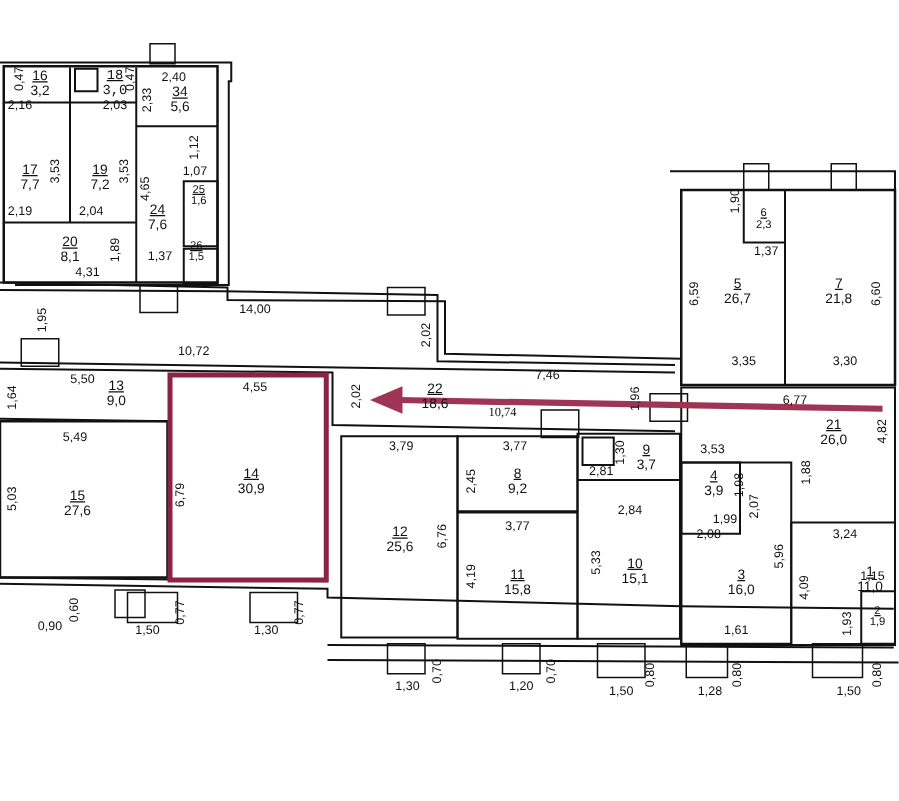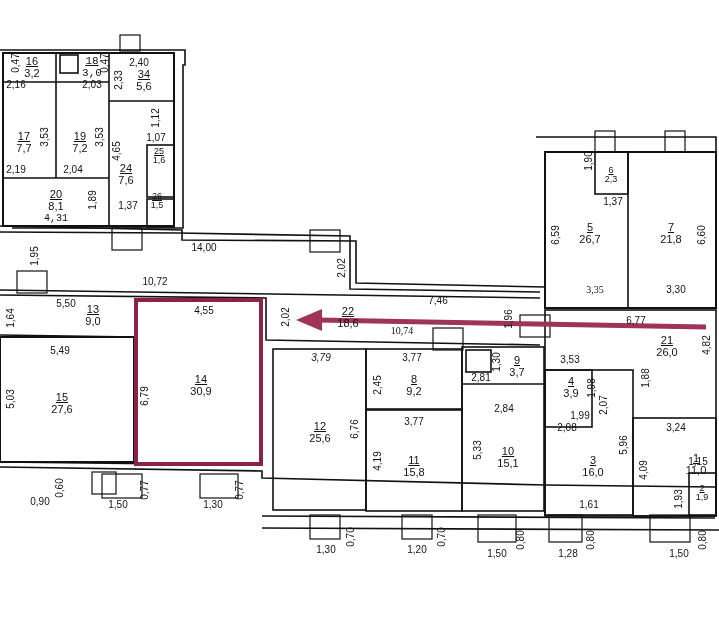--- a/index.html
+++ b/index.html
@@ -199,50 +199,50 @@
       <div class="lbl v" style="left: 119px; top: 80px;">2,33</div>
       <div class="lbl v" style="left: 45px; top: 137px;">3,53</div>
       <div class="lbl v" style="left: 100px; top: 137px;">3,53</div>
       <div class="lbl v" style="left: 156px; top: 118px;">1,12</div>
       <div class="lbl" style="left: 156px; top: 138px;">1,07</div>
       <div class="lbl v" style="left: 117px; top: 151px;">4,65</div>
       <div class="lbl" style="left: 16px; top: 170px;">2,19</div>
       <div class="lbl" style="left: 73px; top: 170px;">2,04</div>
       <div class="lbl v" style="left: 93px; top: 200px;">1,89</div>
       <div class="lbl" style="left: 128px; top: 206px;">1,37</div>
-      <div class="lbl" style="left: 56px; top: 219px; font-family: Liberation Mono, monospace;">4,31</div>
+      <div class="lbl" style="left: 70px; top: 219px;">4,31</div>
       <div class="lbl" style="left: 204px; top: 248px;">14,00</div>
       <div class="lbl v" style="left: 35px; top: 256px;">1,95</div>
       <div class="lbl v" style="left: 342px; top: 268px;">2,02</div>
       <div class="lbl" style="left: 155px; top: 282px;">10,72</div>
       <div class="lbl v" style="left: 11px; top: 318px;">1,64</div>
       <div class="lbl" style="left: 66px; top: 304px;">5,50</div>
       <div class="lbl" style="left: 204px; top: 311px;">4,55</div>
       <div class="lbl v" style="left: 286px; top: 317px;">2,02</div>
       <div class="lbl" style="left: 438px; top: 301px;">7,46</div>
       <div class="lbl" style="left: 402px; top: 331px; font-family: Liberation Serif, serif;">10,74</div>
       <div class="lbl v" style="left: 509px; top: 319px;">1,96</div>
       <div class="lbl" style="left: 60px; top: 351px;">5,49</div>
       <div class="lbl v" style="left: 11px; top: 399px;">5,03</div>
       <div class="lbl v" style="left: 145px; top: 396px;">6,79</div>
-      <div class="lbl" style="left: 321px; top: 358px; font-style: italic;">3,79</div>
+      <div class="lbl" style="left: 321px; top: 358px;">3,79</div>
       <div class="lbl" style="left: 412px; top: 358px;">3,77</div>
       <div class="lbl v" style="left: 378px; top: 385px;">2,45</div>
       <div class="lbl v" style="left: 497px; top: 362px;">1,30</div>
       <div class="lbl" style="left: 481px; top: 378px;">2,81</div>
       <div class="lbl v" style="left: 355px; top: 429px;">6,76</div>
       <div class="lbl" style="left: 414px; top: 422px;">3,77</div>
       <div class="lbl" style="left: 504px; top: 409px;">2,84</div>
       <div class="lbl v" style="left: 378px; top: 461px;">4,19</div>
       <div class="lbl v" style="left: 478px; top: 450px;">5,33</div>
       <div class="lbl v" style="left: 589px; top: 161px;">1,90</div>
       <div class="lbl" style="left: 613px; top: 202px;">1,37</div>
       <div class="lbl v" style="left: 556px; top: 235px;">6,59</div>
       <div class="lbl v" style="left: 702px; top: 235px;">6,60</div>
-      <div class="lbl" style="left: 595px; top: 290px; font-family: Liberation Serif, serif;">3,35</div>
+      <div class="lbl" style="left: 595px; top: 290px;">3,35</div>
       <div class="lbl" style="left: 676px; top: 290px;">3,30</div>
       <div class="lbl" style="left: 636px; top: 321px;">6,77</div>
       <div class="lbl v" style="left: 707px; top: 345px;">4,82</div>
       <div class="lbl" style="left: 570px; top: 360px;">3,53</div>
       <div class="lbl v" style="left: 646px; top: 378px;">1,88</div>
       <div class="lbl v" style="left: 592px; top: 388px;">1,98</div>
       <div class="lbl v" style="left: 604px; top: 405px;">2,07</div>
       <div class="lbl" style="left: 580px; top: 416px;">1,99</div>
       <div class="lbl" style="left: 567px; top: 428px;">2,08</div>
       <div class="lbl v" style="left: 624px; top: 445px;">5,96</div>

